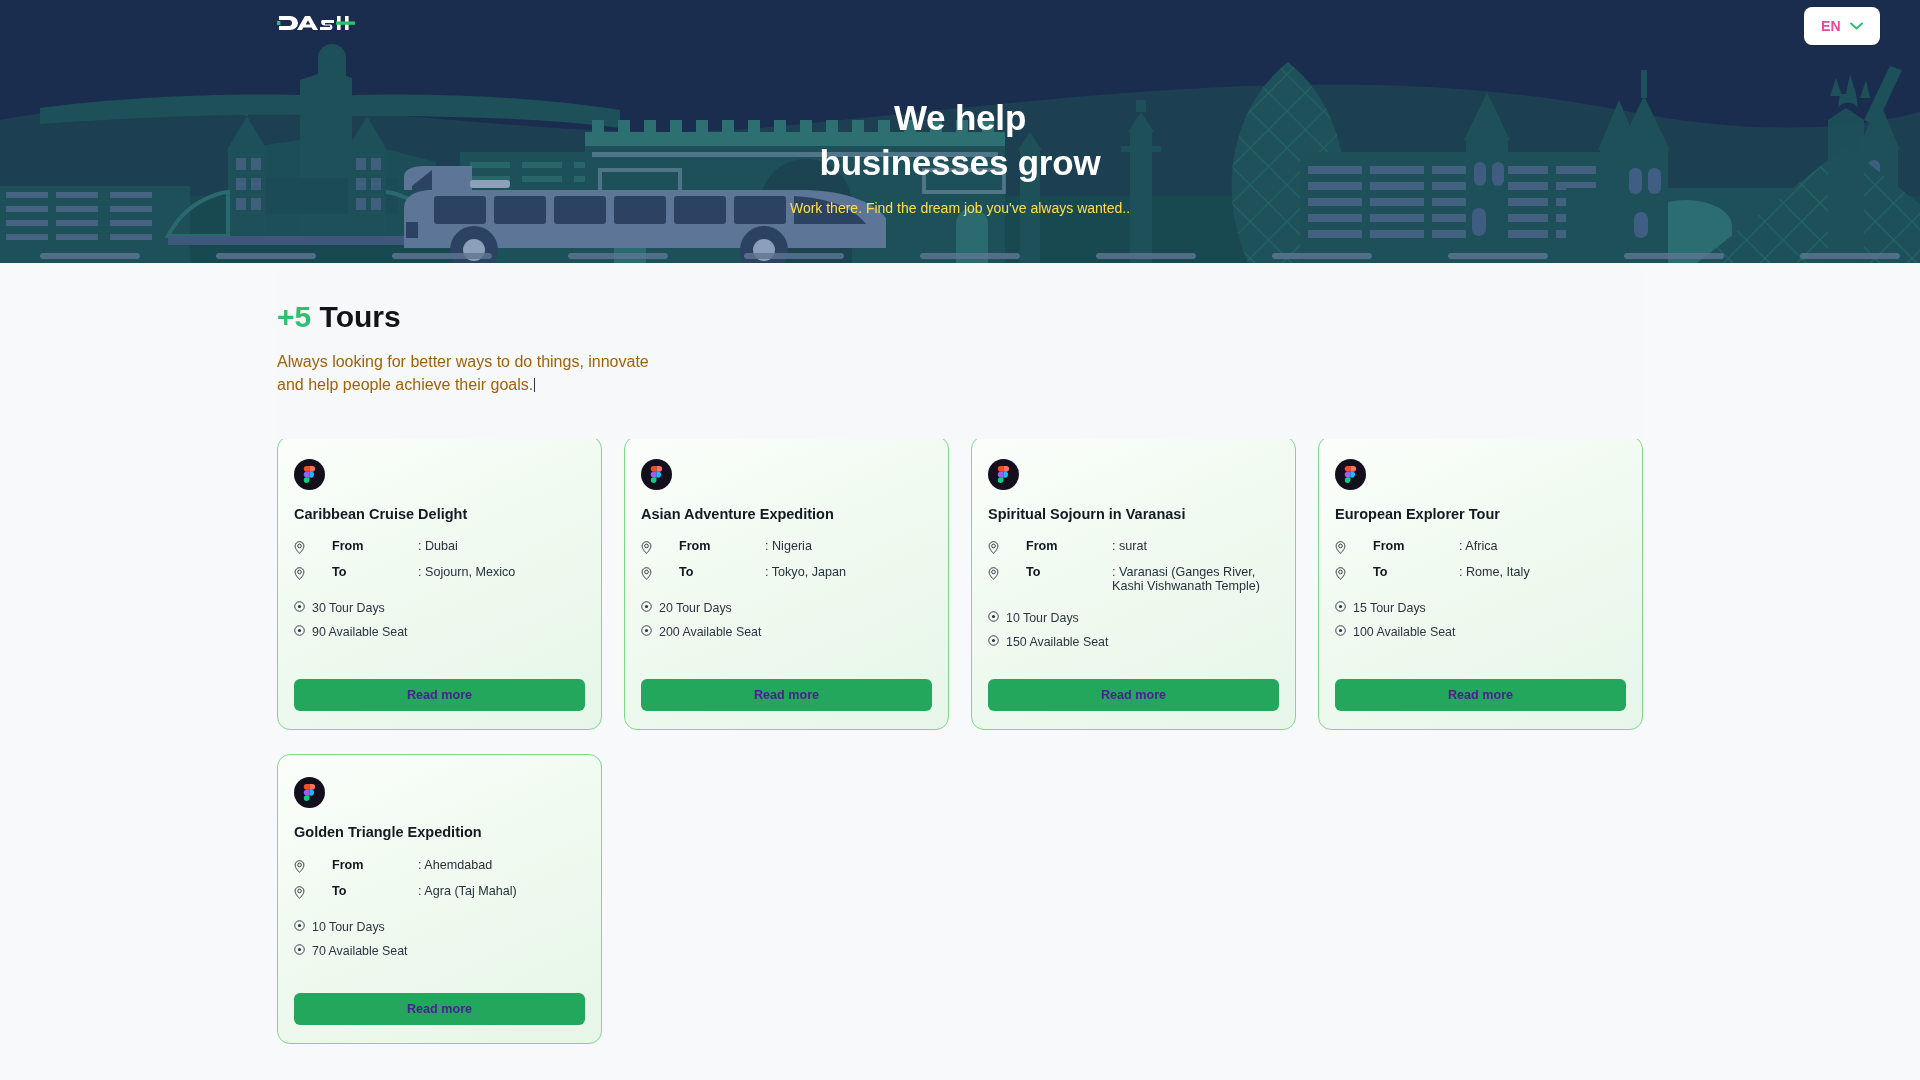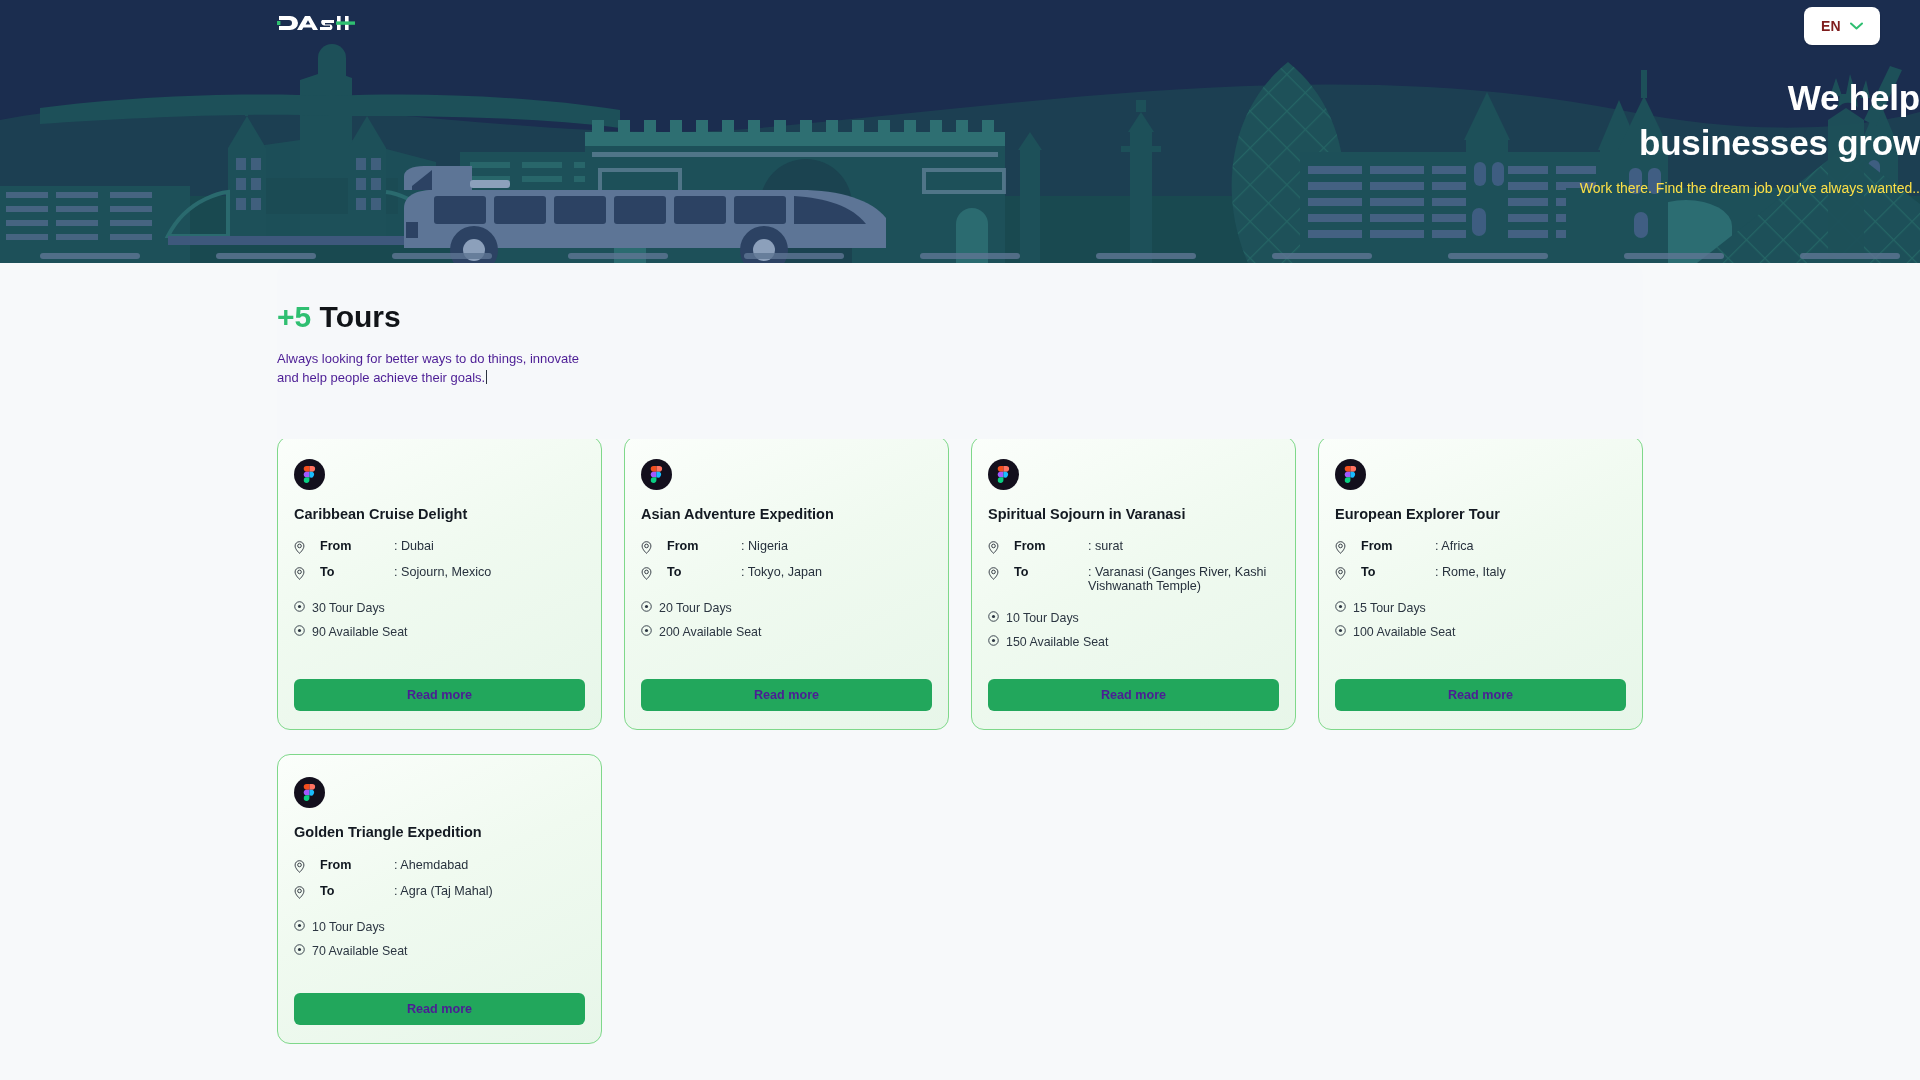--- a/index.html
+++ b/index.html
@@ -33,28 +33,28 @@
   }
   .lang-btn {
     position: absolute; right: 40px; top: 7px;
     width: 76px; height: 38px;
     background: #ffffff; border-radius: 8px;
     display: flex; align-items: center; justify-content: center; gap: 9px;
     cursor: pointer;
     box-shadow: 0 1px 2px rgba(0,0,0,.12);
   }
   .lang-btn .lang-label {
-    color: #7f1d1d; font-size: 14px; font-weight: 600; letter-spacing: .4px;
+    color: #ec4899; font-size: 14px; font-weight: 600; letter-spacing: .4px;
   }
   .chev { display: block; }
 
   .hero-copy {
     position: absolute; top: 0; left: 0; right: 0;
-    text-align: right; z-index: 4;
-    padding-top: 76px;
+    text-align: center; z-index: 4;
+    padding-top: 96px;
   }
   .hero-title {
     color: #ffffff;
     font-size: 35px; font-weight: 700; line-height: 1.28;
     letter-spacing: -.2px;
   }
   .hero-sub {
     color: #fde047; font-size: 14px; margin-top: 14px; font-weight: 400;
   }
 
@@ -64,21 +64,21 @@
     width: 1366px; height: 176px;
     background: #f6f8fa;
     border-radius: 14px 14px 0 0;
     z-index: 3;
   }
   .panel-inner { padding-top: 37px; text-align: left; }
   .tours-heading { font-size: 30px; font-weight: 700; color: #111418; }
   .tours-heading .plus { color: #2fbf71; }
   .tours-sub {
     margin-top: 16px;
-    font-size: 13px; color: #4c1d95; line-height: 1.45;
+    font-size: 16px; color: #a16207; line-height: 1.45;
   }
   .caret-tail { display: inline-block; width: 1px; height: 14px;
     background: #2b3340; vertical-align: -2px; margin-left: 1px; }
 
   
   .cards {
     position: absolute; top: 436px; left: 277px;
     width: 1366px;
     display: flex; flex-wrap: wrap; gap: 24px 22px;
     z-index: 2;
@@ -96,21 +96,21 @@
     width: 31px; height: 31px; border-radius: 50%;
     background: #130f1d;
     display: flex; align-items: center; justify-content: center;
     margin-bottom: 16px;
   }
   .card-title {
     font-size: 14.5px; font-weight: 700; color: #141a22;
     margin-bottom: 16px; line-height: 1.2;
   }
   .route-row {
-    display: flex; align-items: flex-start; gap: 4px;
+    display: flex; align-items: flex-start; gap: 16px;
     font-size: 12.6px; color: #1d242e; margin-bottom: 8px;
   }
   .route-pin { width: 22px; flex: 0 0 22px; padding-top: 2px; }
   .route-key { width: 70px; flex: 0 0 70px; font-weight: 700; color: #101720; }
   .route-val { flex: 1; color: #27313d; }
   .meta-row {
     display: flex; align-items: center; gap: 7px;
     font-size: 12.4px; color: #2c3642; margin-top: 10px;
   }
   .card-spacer { flex: 1 1 auto; min-height: 14px; }

